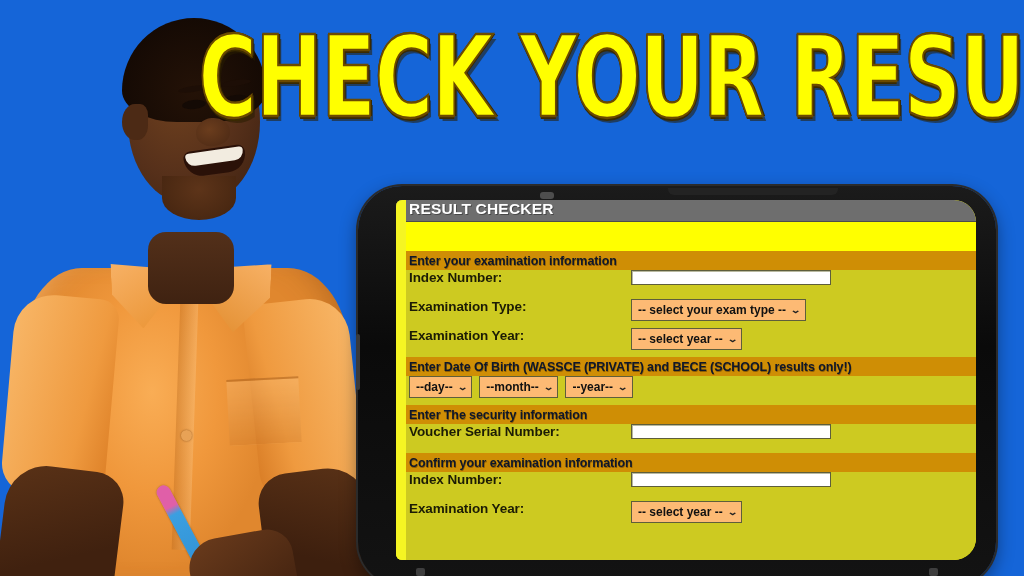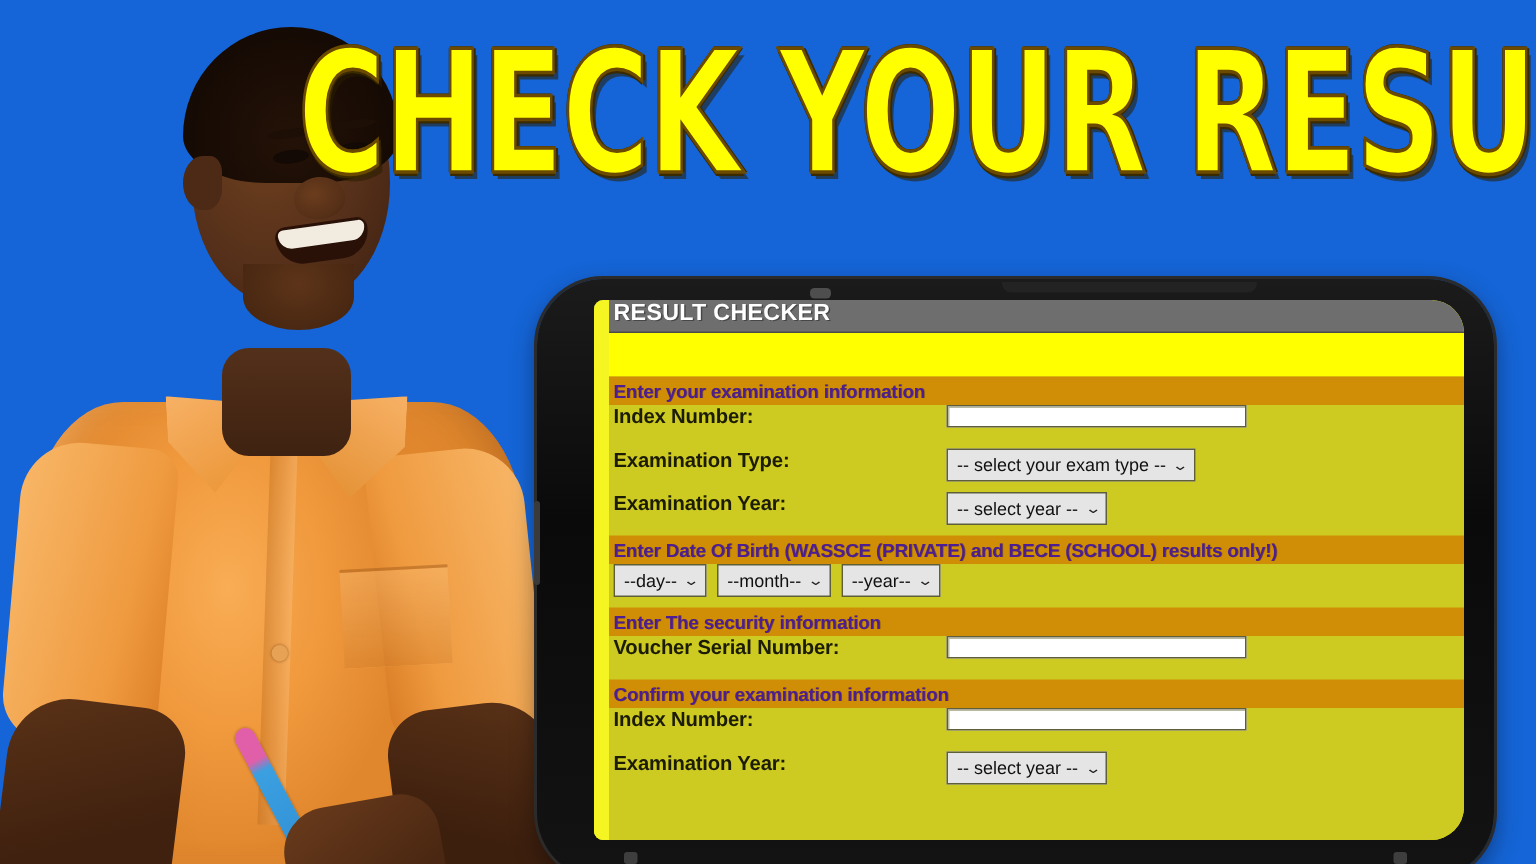--- a/index.html
+++ b/index.html
@@ -289,21 +289,21 @@
   }
 
   .section {
     background: #cf8e05;
     height: 19px;
     display: flex; align-items: center;
     padding-left: 13px;
     box-sizing: border-box;
   }
   .section span {
-    color: #4c1d95;
+    color: #0f172a;
     font-size: 12.5px;
     font-weight: bold;
     white-space: nowrap;
     letter-spacing: -.1px;
     text-shadow: .5px .5px 0 rgba(90,55,0,.55);
   }
 
   .row {
     height: 29px;
     display: flex;
@@ -325,29 +325,29 @@
     width: 200px;
     height: 15px;
     background: #ffffff;
     border: 1px solid #5e5e3b;
     box-shadow: inset 1px 1px 0 #b9b9a0;
     box-sizing: border-box;
   }
 
   .sel {
     height: 22px;
-    background: #e5e5e5;
+    background: #fdba74;
     border: 1px solid #5e5e3b;
     display: inline-flex;
     align-items: center;
     gap: 6px;
     padding: 0 5px 0 6px;
     box-sizing: border-box;
     font-size: 12px;
-    font-weight: normal;
+    font-weight: bold;
     color: #111;
     white-space: nowrap;
   }
   .sel .caret {
     font-size: 9px;
     color: #222;
     line-height: 1;
     transform: scaleX(1.5);
     display: inline-block;
   }

